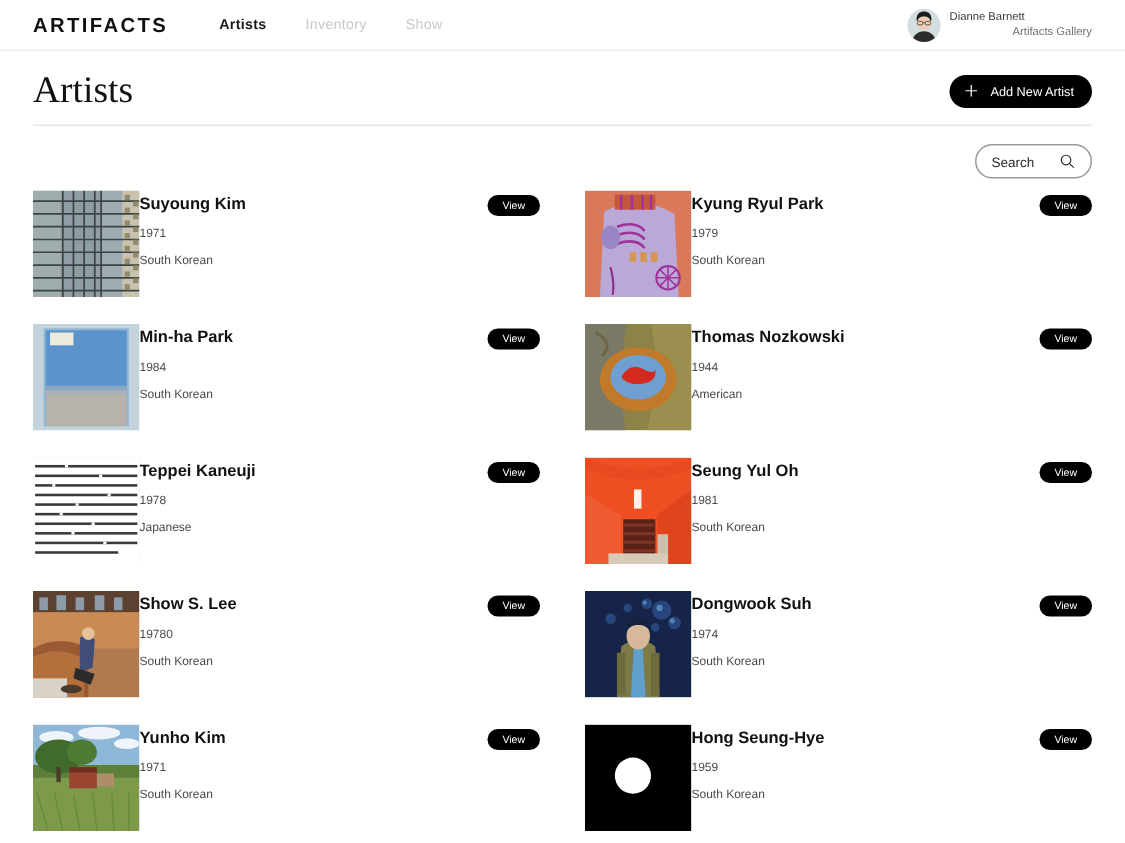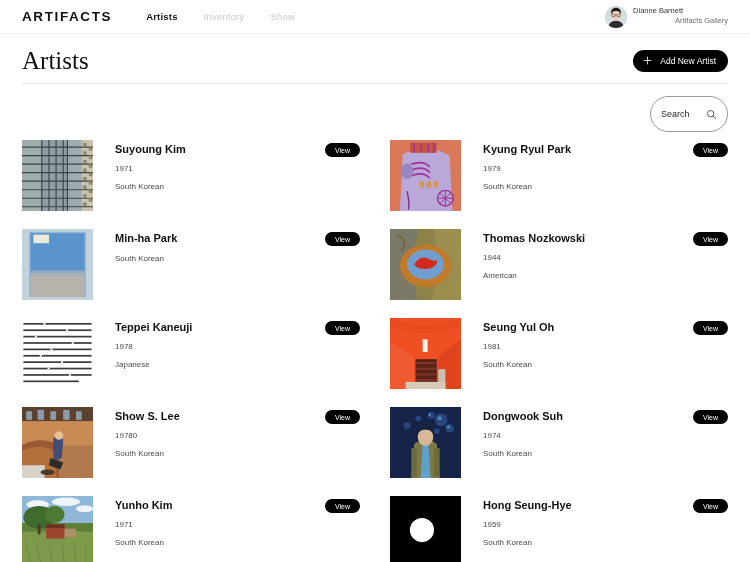--- a/index.html
+++ b/index.html
@@ -97,21 +97,21 @@
     background: #e6e6e6;
   }
 
   
   .search-row {
     padding: 12px 22px 0 22px;
     display: flex;
     justify-content: flex-end;
   }
   .search-pill {
-    height: 36px;
+    height: 23px;
     min-width: 65px;
     padding: 0 10px;
     border: 1px solid #9a9a9a;
     border-radius: 999px;
     background: #fff;
     display: flex;
     align-items: center;
     gap: 7px;
     cursor: pointer;
   }
@@ -130,21 +130,21 @@
   .grid {
     margin: 8px 22px 0 22px;
     display: grid;
     grid-template-columns: 1fr 1fr;
     column-gap: 30px;
     row-gap: 18px;
   }
   .card {
     display: flex;
     align-items: flex-start;
-    gap: 22px;
+    gap: 0;
     cursor: pointer;
   }
   .thumb {
     width: 71px; height: 71px;
     flex: none;
     overflow: hidden;
     background: #eee;
   }
   .thumb svg { display: block; width: 100%; height: 100%; }
   .card-body { flex: 1; min-width: 0; padding-top: 3px; }
@@ -326,20 +326,21 @@
         <rect width="100" height="100" fill="#c2d3de"></rect>
         <rect x="10" y="4" width="80" height="92" fill="#8fb7d3"></rect>
         <rect x="12" y="6" width="76" height="62" fill="#5b93cc"></rect>
         <rect x="12" y="62" width="76" height="34" fill="#b7b2ab"></rect>
         <rect x="16" y="8" width="22" height="12" fill="#eceadb"></rect>
         <rect x="12" y="58" width="76" height="8" fill="#9fb0bb" opacity=".7"></rect>
       </svg>
     </div>
     <div class="card-body">
       <div class="artist-name">Min-ha Park</div>
+      <div class="artist-year">1984</div>
       <div class="artist-nat">South Korean</div>
     </div>
     <button class="btn-view">View</button>
   </div>
 
   <div class="card">
     <div class="thumb">
       <svg viewBox="0 0 100 100" preserveAspectRatio="none">
         <rect width="100" height="100" fill="#8d8247"></rect>
         <path d="M0 0 H40 Q30 40 38 100 H0 Z" fill="#7b7a66"></path>

